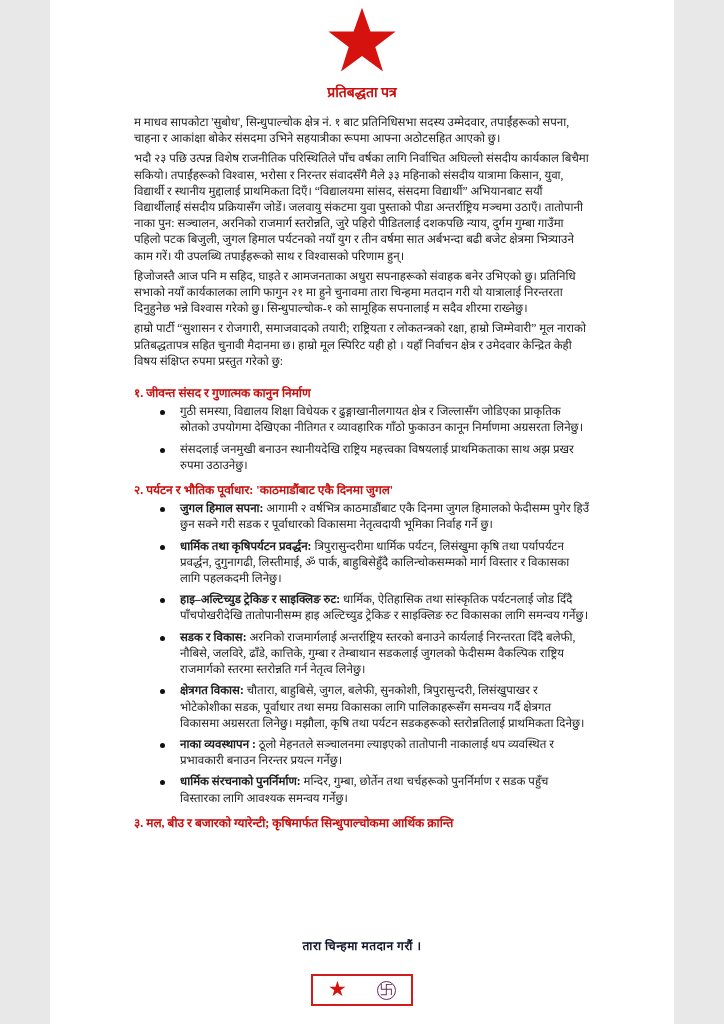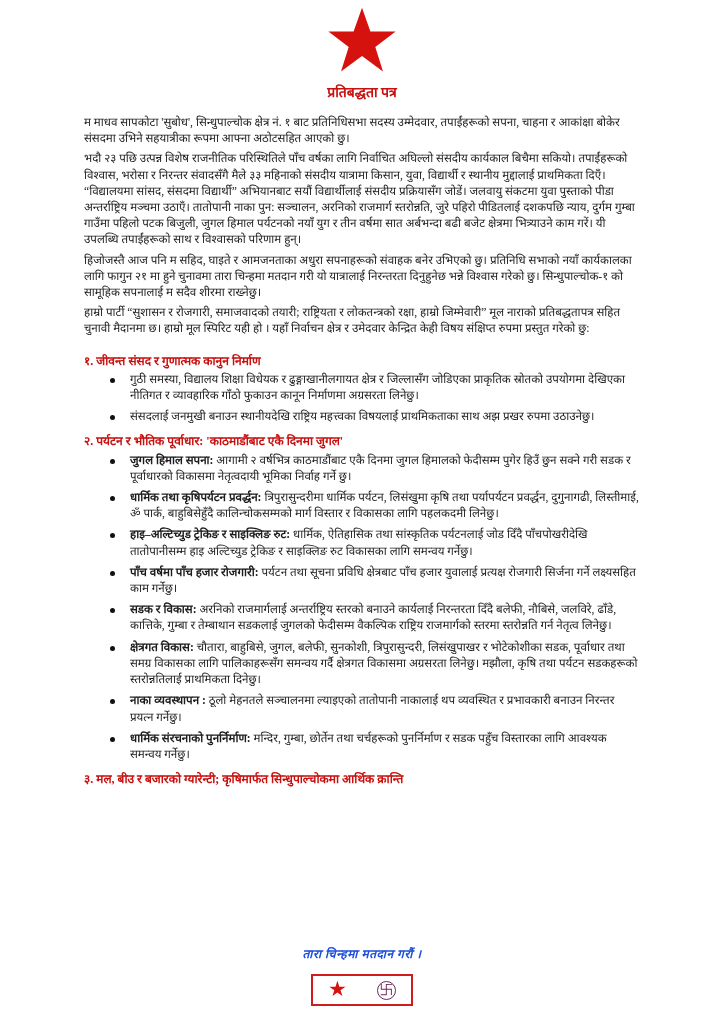--- a/index.html
+++ b/index.html
@@ -1,20 +1,20 @@
 <!DOCTYPE html>
 <html><head>
 <meta charset="utf-8">
 <style>
   * { margin: 0; padding: 0; box-sizing: border-box; }
   html, body { background: #e8e8e8; }
   body { font-family: "Liberation Serif", "DejaVu Serif", serif; }
   .page {
     position: relative;
-    width: 724px; height: 1024px;
+    width: 624px; height: 1024px;
     margin: 0 auto;
     background: #ffffff;
     overflow: hidden;
     color: #1c1c1c;
   }
   .header { text-align: center; padding-top: 6px; }
   .star-svg { display: inline-block; }
   .doc-title {
     margin-top: 4px;
     font-size: 14px;
@@ -57,24 +57,23 @@
   .footer {
     position: absolute;
     left: 0; right: 0;
     bottom: 18px;
     text-align: center;
   }
   .footer-slogan {
     display: inline-block;
     font-weight: bold;
     font-size: 12px;
-    color: #1d4ed8;
+    color: #0f172a;
     letter-spacing: 0.5px;
-    margin-bottom: 12px;
-    font-style: italic;
+    margin-bottom: 20px;
   }
   .vote-box {
     width: 102px; height: 32px;
     margin: 0 auto;
     border: 2px solid #cf1d1d;
     background: #ffffff;
     display: flex;
     align-items: center;
     justify-content: space-around;
   }
@@ -123,21 +122,20 @@
         <div class="section-heading">१. जीवन्त संसद र गुणात्मक कानुन निर्माण</div>
         <ul class="bullets">
           <li>गुठी समस्या, विद्यालय शिक्षा विधेयक र ढुङ्गाखानीलगायत क्षेत्र र जिल्लासँग जोडिएका प्राकृतिक स्रोतको उपयोगमा देखिएका नीतिगत र व्यावहारिक गाँठो फुकाउन कानून निर्माणमा अग्रसरता लिनेछु।</li>
           <li>संसदलाई जनमुखी बनाउन स्थानीयदेखि राष्ट्रिय महत्त्वका विषयलाई प्राथमिकताका साथ अझ प्रखर रुपमा उठाउनेछु।</li>
         </ul>
         <div class="section-heading">२. पर्यटन र भौतिक पूर्वाधार: 'काठमाडौंबाट एकै दिनमा जुगल'</div>
         <ul class="bullets">
           <li><span class="lead">जुगल हिमाल सपना:</span> आगामी २ वर्षभित्र काठमाडौंबाट एकै दिनमा जुगल हिमालको फेदीसम्म पुगेर हिउँ छुन सक्ने गरी सडक र पूर्वाधारको विकासमा नेतृत्वदायी भूमिका निर्वाह गर्ने छु।</li>
           <li><span class="lead">धार्मिक तथा कृषिपर्यटन प्रवर्द्धन:</span> त्रिपुरासुन्दरीमा धार्मिक पर्यटन, लिसंखुमा कृषि तथा पर्यापर्यटन प्रवर्द्धन, दुगुनागढी, लिस्तीमाई, ॐ पार्क,  बाहुबिसेहुँदै कालिन्चोकसम्मको मार्ग विस्तार र विकासका लागि पहलकदमी लिनेछु।</li>
           <li><span class="lead">हाइ–अल्टिच्युड ट्रेकिङ र साइक्लिङ रुट:</span> धार्मिक, ऐतिहासिक तथा सांस्कृतिक पर्यटनलाई जोड दिँदै पाँचपोखरीदेखि तातोपानीसम्म हाइ अल्टिच्युड ट्रेकिङ र साइक्लिङ रुट विकासका लागि समन्वय गर्नेछु।</li>
-          <li><span class="lead">पाँच वर्षमा पाँच हजार रोजगारी:</span> पर्यटन तथा सूचना प्रविधि क्षेत्रबाट पाँच हजार युवालाई प्रत्यक्ष रोजगारी सिर्जना गर्ने लक्ष्यसहित काम गर्नेछु।</li>
           <li><span class="lead">सडक र विकास:</span> अरनिको राजमार्गलाई अन्तर्राष्ट्रिय स्तरको बनाउने कार्यलाई निरन्तरता दिँदै बलेफी, नौबिसे, जलविरे, ढाँडे, कात्तिके, गुम्बा र तेम्बाथान सडकलाई जुगलको फेदीसम्म वैकल्पिक राष्ट्रिय राजमार्गको स्तरमा स्तरोन्नति गर्न नेतृत्व लिनेछु।</li>
           <li><span class="lead">क्षेत्रगत विकास:</span> चौतारा, बाहुबिसे, जुगल, बलेफी, सुनकोशी, त्रिपुरासुन्दरी, लिसंखुपाखर र भोटेकोशीका सडक, पूर्वाधार तथा समग्र विकासका लागि पालिकाहरूसँग समन्वय गर्दै क्षेत्रगत विकासमा अग्रसरता लिनेछु। मझौला, कृषि तथा पर्यटन सडकहरूको स्तरोन्नतिलाई प्राथमिकता दिनेछु।</li>
           <li><span class="lead">नाका व्यवस्थापन :</span> ठूलो मेहनतले सञ्चालनमा ल्याइएको तातोपानी नाकालाई थप व्यवस्थित र प्रभावकारी बनाउन निरन्तर प्रयत्न गर्नेछु।</li>
           <li><span class="lead">धार्मिक संरचनाको पुनर्निर्माण:</span> मन्दिर, गुम्बा, छोर्तेन तथा चर्चहरूको पुनर्निर्माण र सडक पहुँच विस्तारका लागि आवश्यक समन्वय गर्नेछु।</li>
         </ul>
         <div class="section-heading">३. मल, बीउ र बजारको ग्यारेन्टी; कृषिमार्फत सिन्धुपाल्चोकमा आर्थिक क्रान्ति</div>
       </div>
 
   </div>
 

